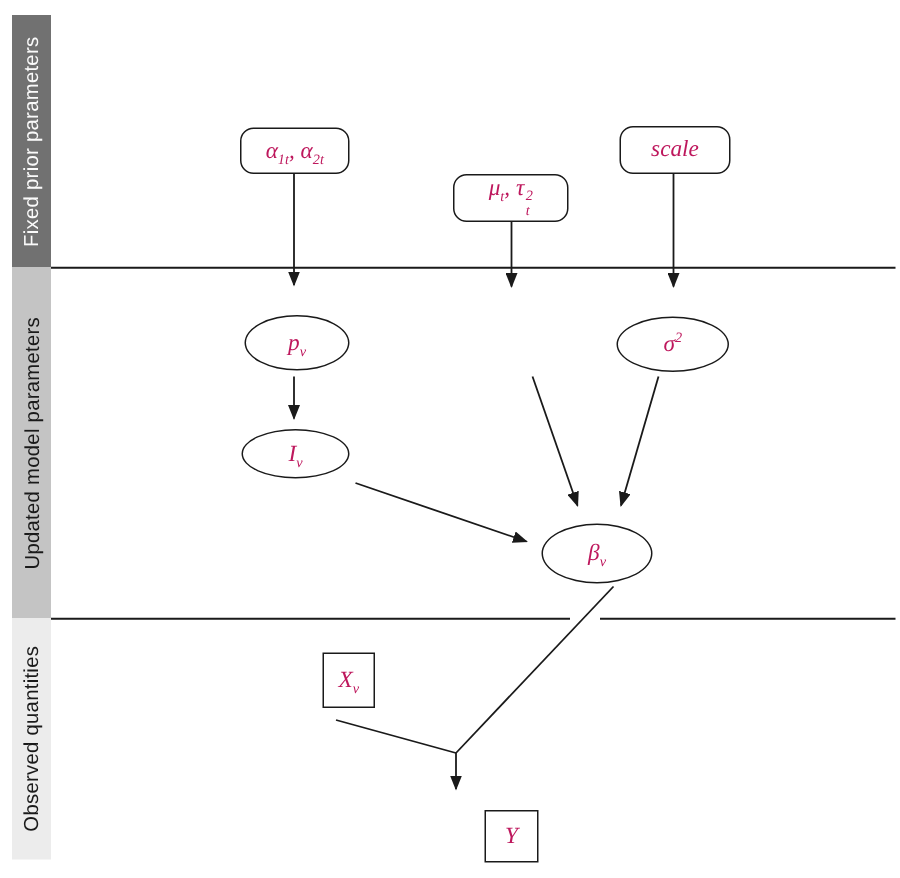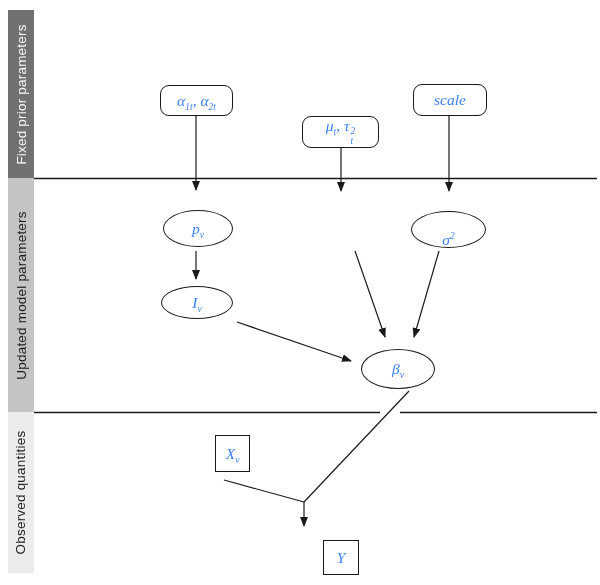--- a/index.html
+++ b/index.html
@@ -43,21 +43,21 @@
 
   
   .node {
     position: absolute;
     box-sizing: border-box;
     background: #ffffff;
     border: 1.4px solid #1a1a1a;
     display: flex;
     align-items: center;
     justify-content: center;
-    color: #3b82f6;
+    color: #be185d;
   }
   .rbox    { border-radius: 9px; }
   .ellipse { border-radius: 50%; }
   .square  { border-radius: 0; margin-left: 32px; }
   .m {
     font-family: "Liberation Serif", "DejaVu Serif", serif;
     font-style: italic;
     font-size: 15.5px;
     line-height: 1;
     white-space: nowrap;
@@ -126,21 +126,21 @@
 
   <div class="node rbox" style="left:413px; top:84px; width:74px; height:32px;">
     <span class="m">scale</span>
   </div>
 
   <div class="node ellipse" style="left:163px; top:210px; width:70px; height:37px;">
     <span class="m"><span>p</span><sub>v</sub></span>
   </div>
 
 
-  <div class="node ellipse" style="left:411px; top:211px; width:75px; height:37px;align-items:flex-end;">
+  <div class="node ellipse" style="left:411px; top:211px; width:75px; height:37px;">
     <span class="m"><span>σ</span><sup>2</sup></span>
   </div>
 
   <div class="node ellipse" style="left:361px; top:349px; width:74px; height:40px;">
     <span class="m"><span>β</span><sub>v</sub></span>
   </div>
 
   <div class="node ellipse" style="left:161px; top:286px; width:72px; height:33px;">
     <span class="m"><span>I</span><sub>v</sub></span>
   </div>

